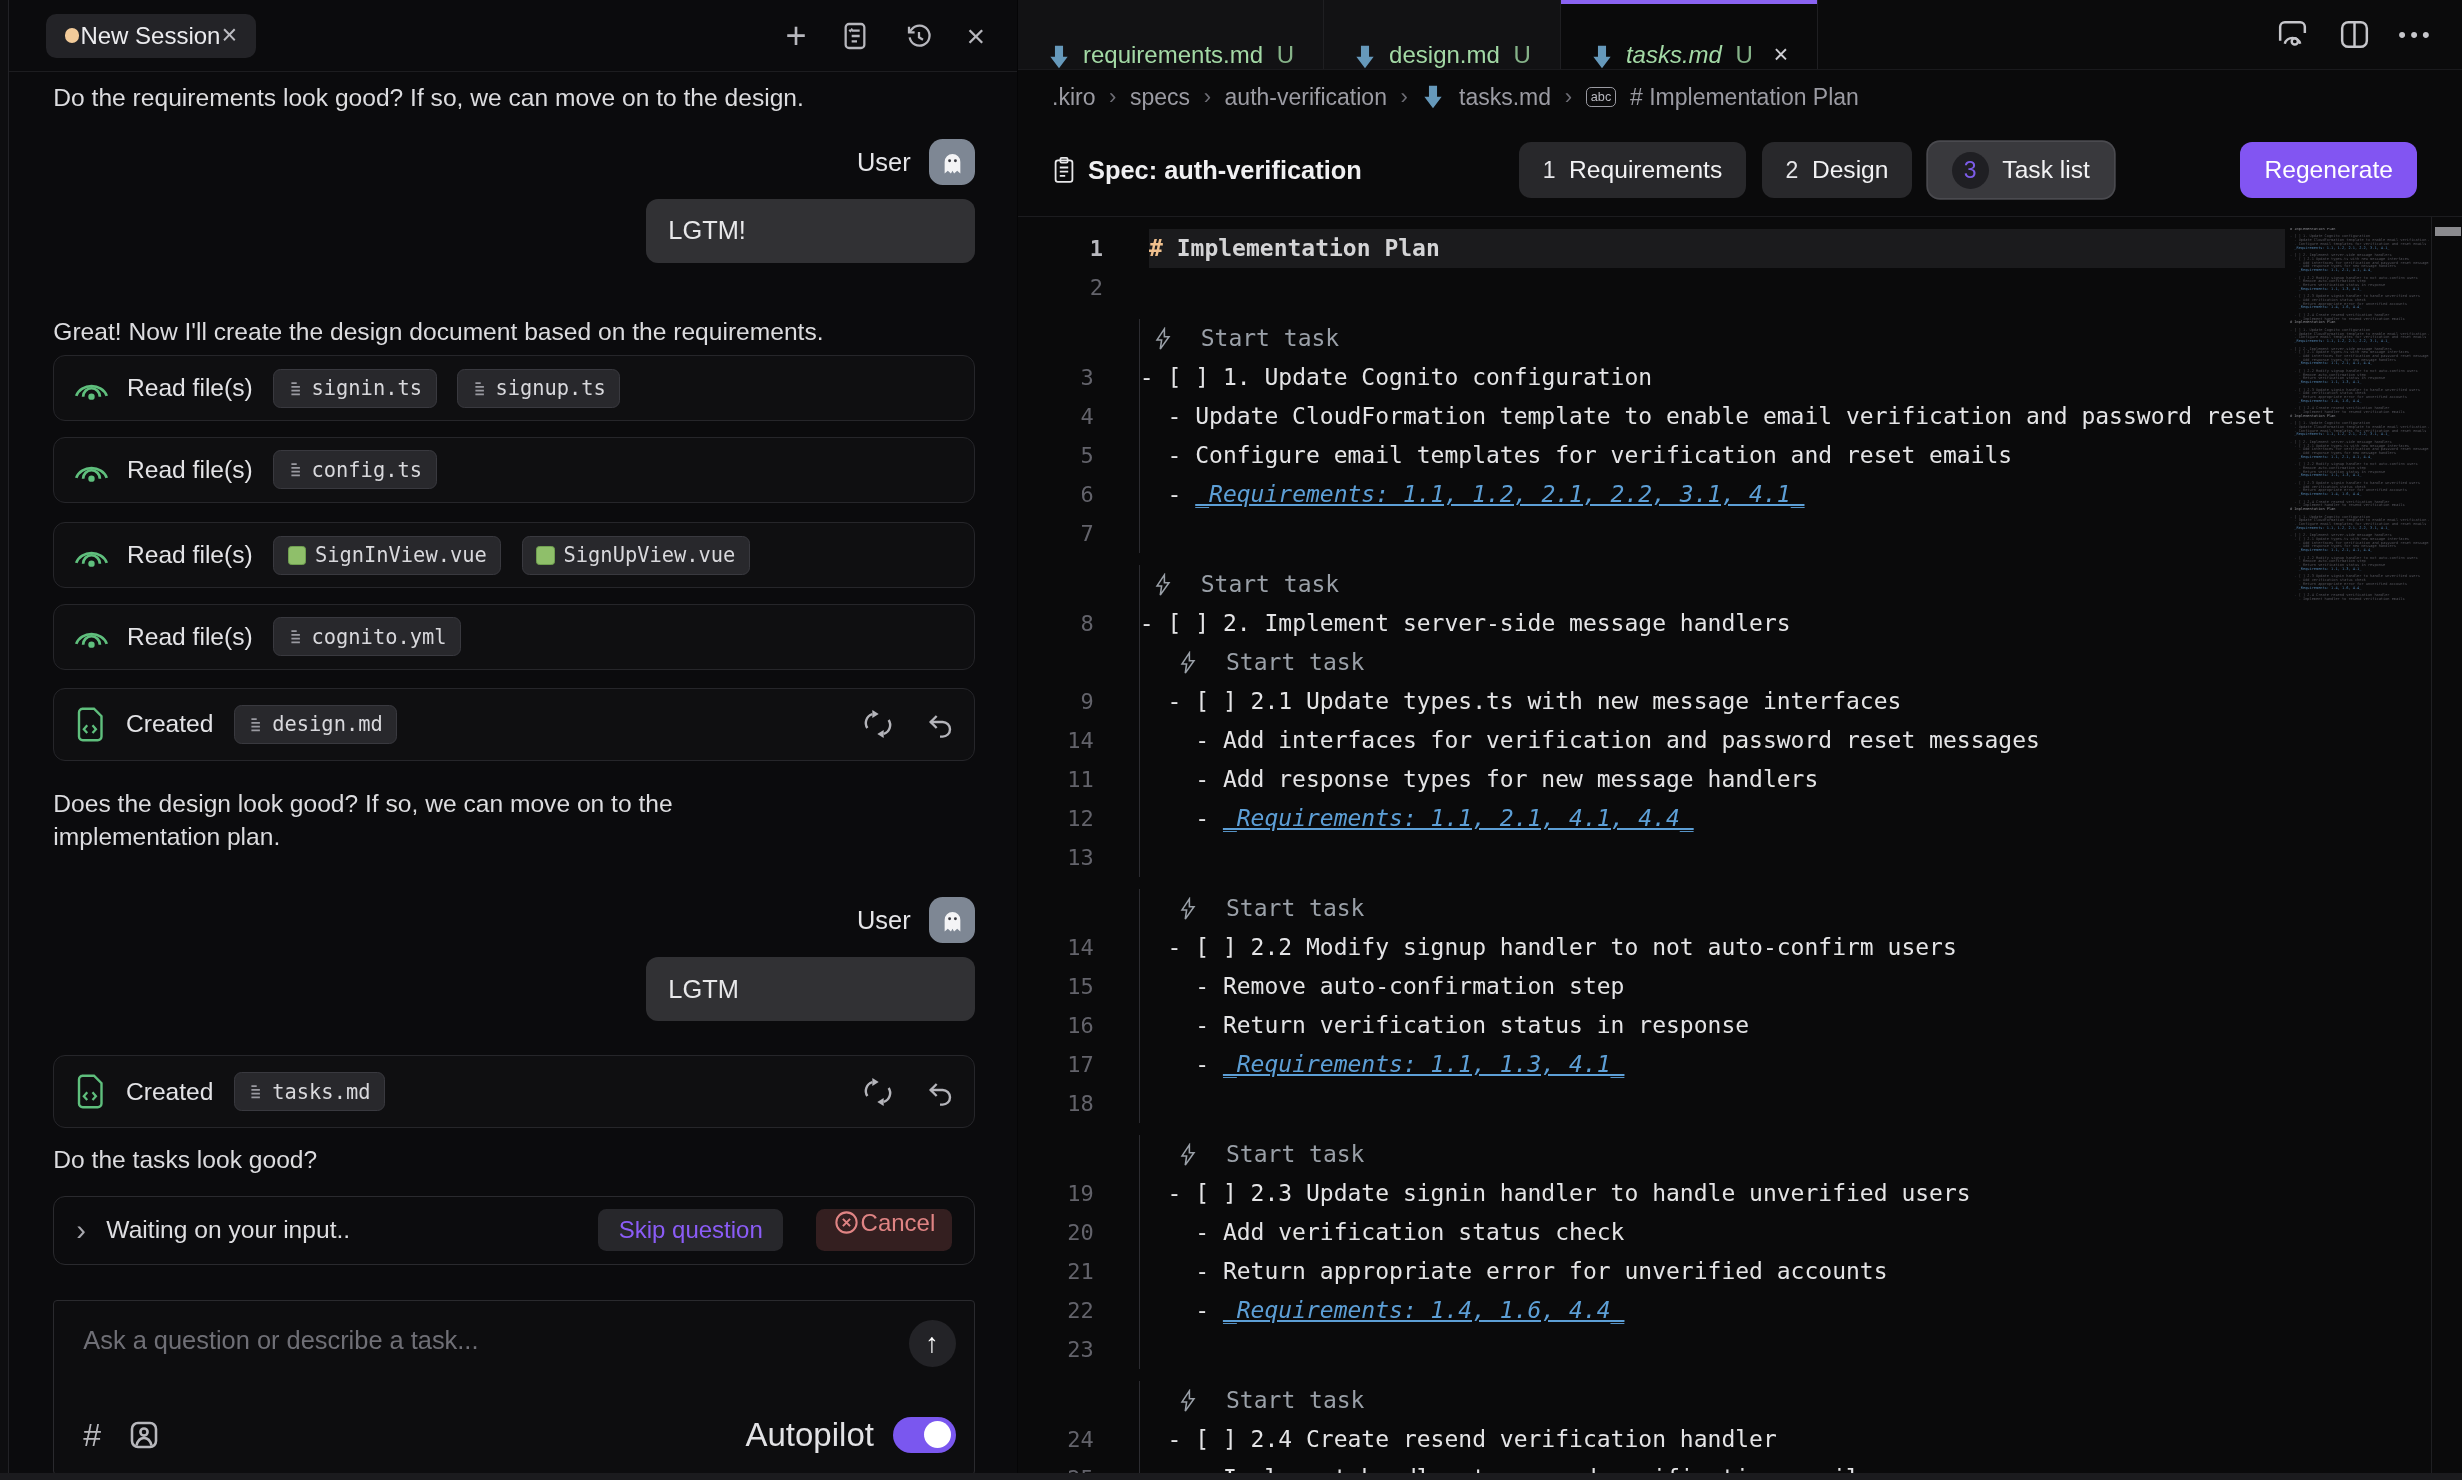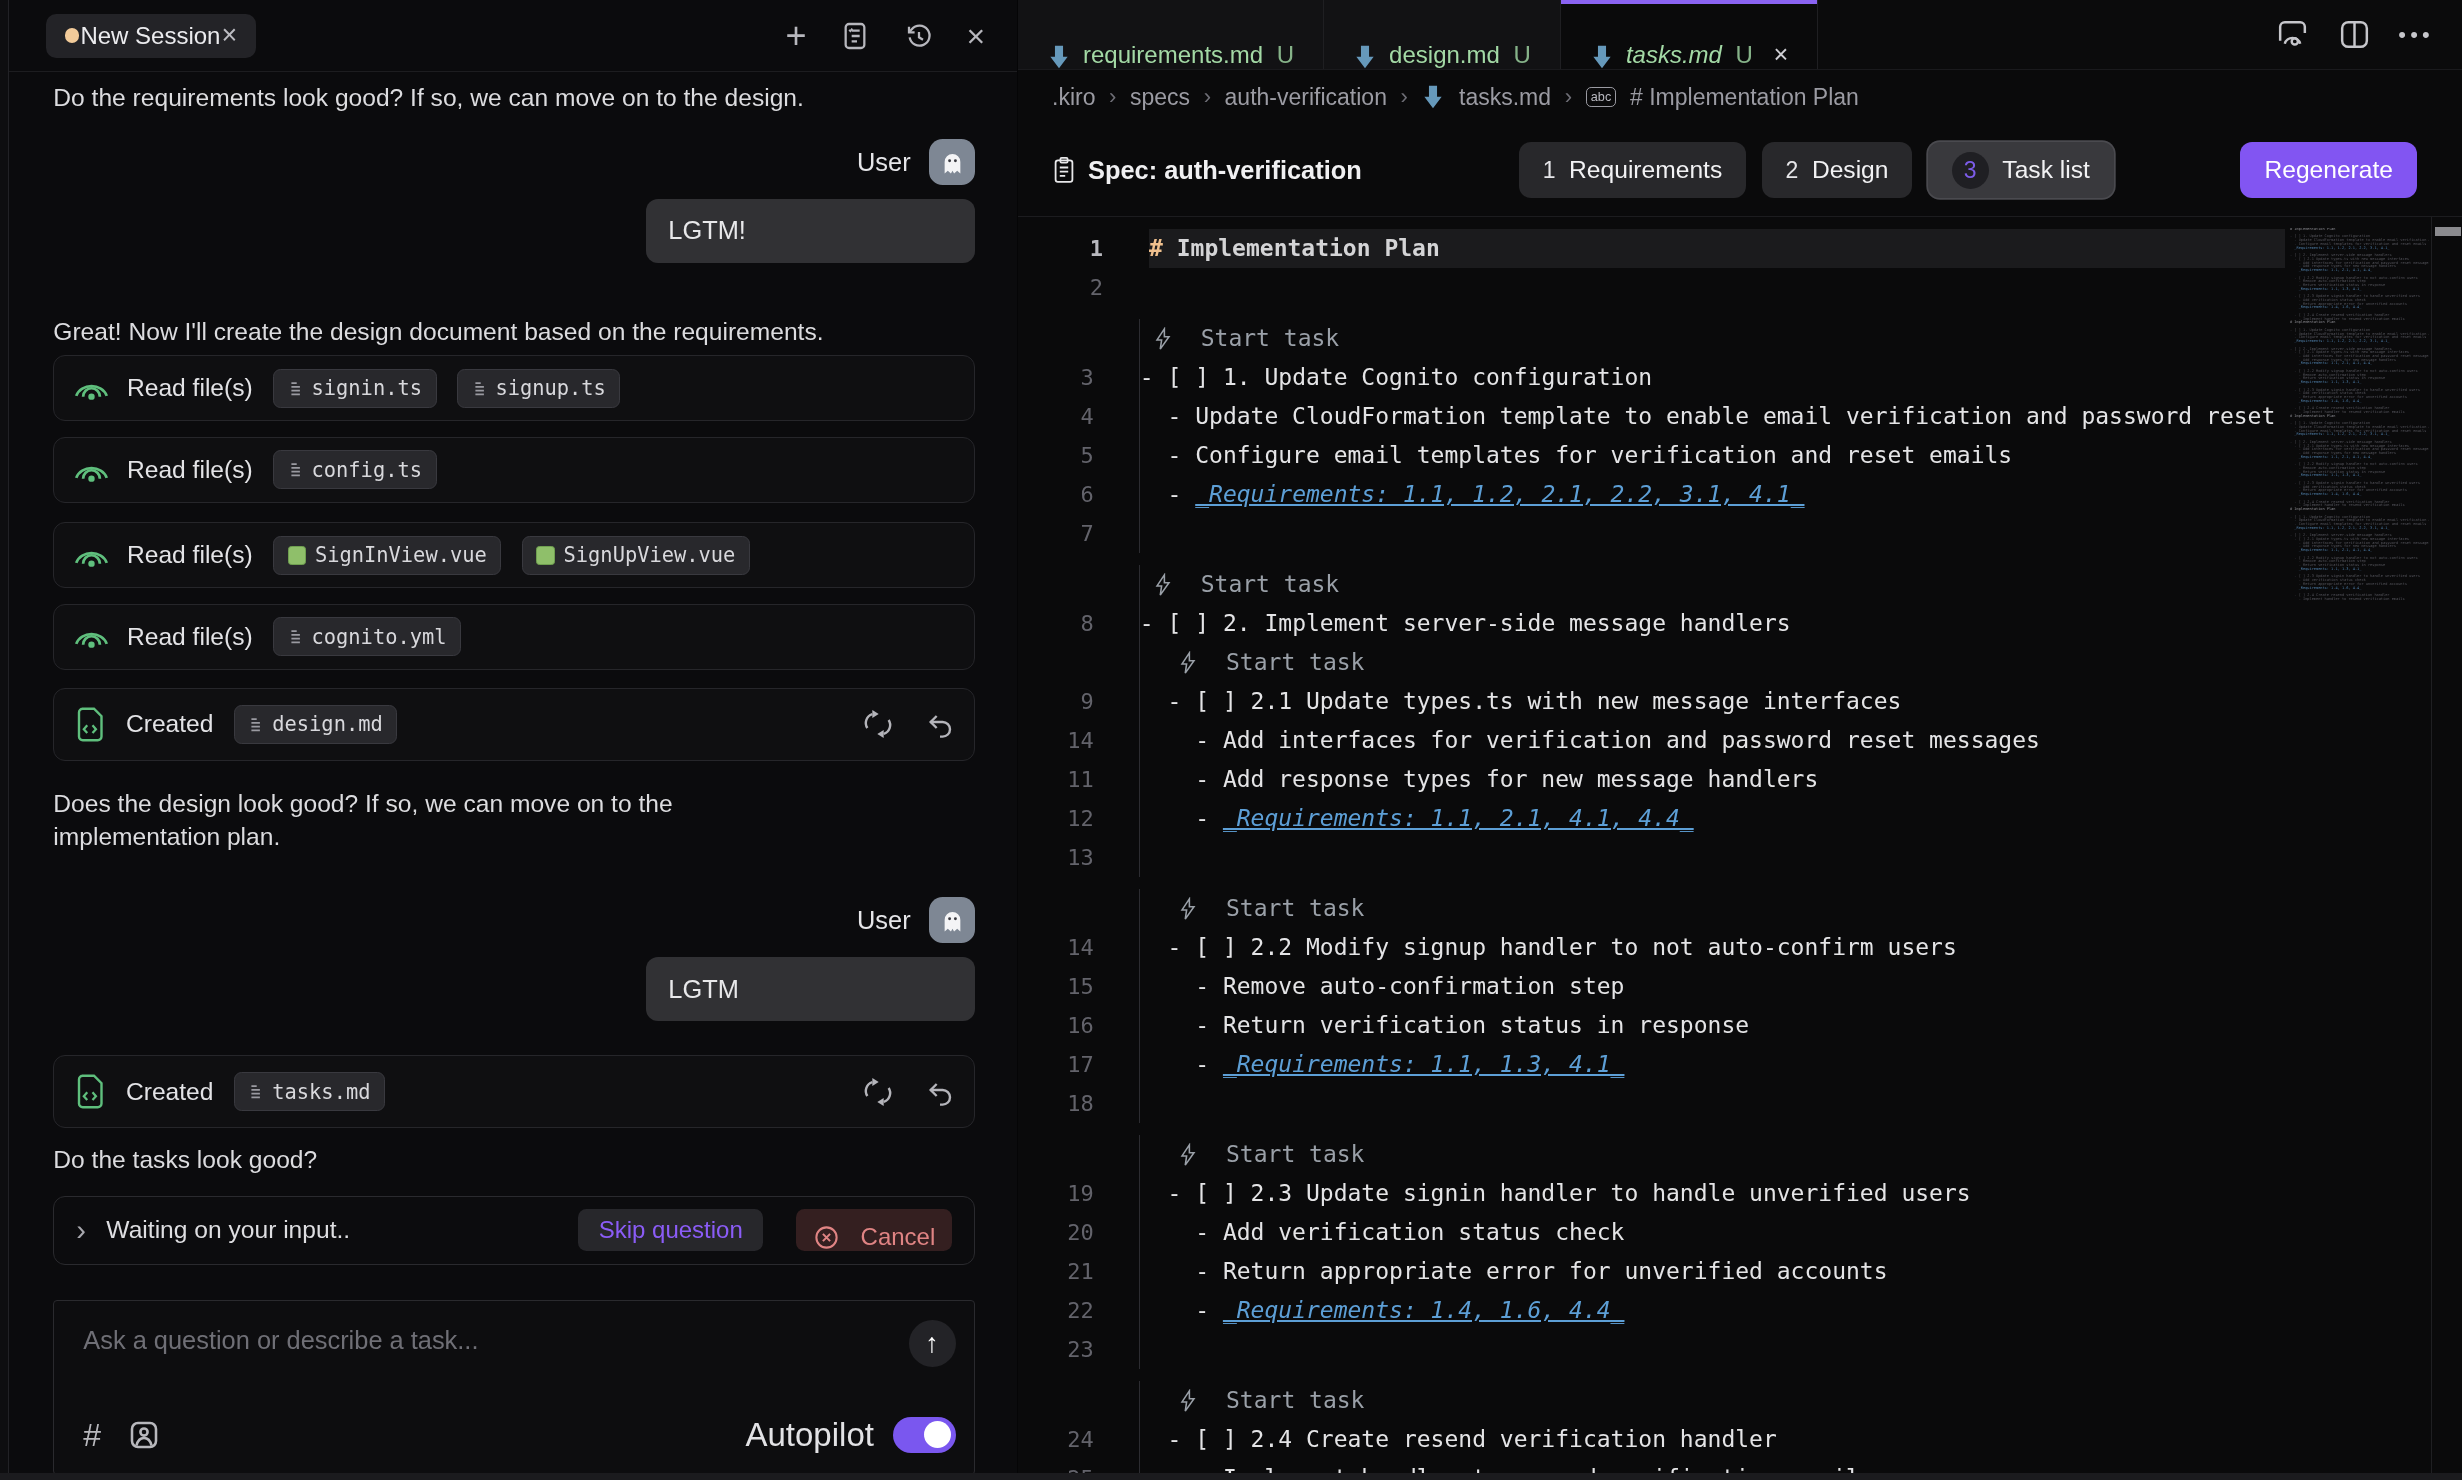--- a/index.html
+++ b/index.html
@@ -48,21 +48,21 @@
   .row-actions { margin-left:auto; display:flex; align-items:center; gap:29px; color:#b4b4ba; }
 
   .chat-bottom { position:absolute; left:0; right:0; bottom:0; height:280px; padding:0 42px 0 44px; }
   .waiting-bar { position:absolute; top:1.7px; left:44px; right:42px; height:69px; border:1.7px solid #2a2a2e;
     border-radius:12px; display:flex; align-items:center; padding:0 22px; gap:20.4px; background:#0c0c0e; }
   .waiting-chevron { font-size:29px; color:#a8a8ae; }
   .waiting-text { font-size:24.6px; color:#dedee1; }
   .skip-btn { margin-left:auto; height:42px; padding:0 20.4px; background:#27272b; border-radius:8.5px;
     display:flex; align-items:center; font-size:24px; color:#8b5cf6; }
   .cancel-btn { height:42px; margin-left:12px; padding:0 17px; background:#341f20; border-radius:8.5px;
-    display:flex; align-items:flex-end; gap:21px; font-size:24px; color:#e08484; }
+    display:flex; align-items:flex-start; gap:1px; font-size:24px; color:#e08484; }
   .input-box { position:absolute; top:78px; left:44px; right:42px; height:175px; border:1.7px solid #2a2a2e;
     border-radius:4px; background:#0d0d0f;margin-top:28px; }
   .placeholder { position:absolute; top:25.4px; left:29px; font-size:25.4px; color:#6f6f76; }
   .send-btn { position:absolute; top:18.7px; right:18.7px; width:47px; height:47px; border-radius:50%;
     background:#232327; display:flex; align-items:center; justify-content:center; font-size:27px; color:#fff; }
   .input-tools { position:absolute; left:29px; bottom:20.4px; display:flex; align-items:center; gap:25.4px; color:#b8b8bd; }
   .hash-ic { font-size:32px; font-weight:400; }
   .autopilot { position:absolute; right:18.7px; bottom:20.4px; display:flex; align-items:center; gap:18.7px; }
   .autopilot-label { font-size:33px; color:#e2e2e5; }
   .toggle { width:63px; height:36px; border-radius:18px; background:#7a57ef; position:relative; }

